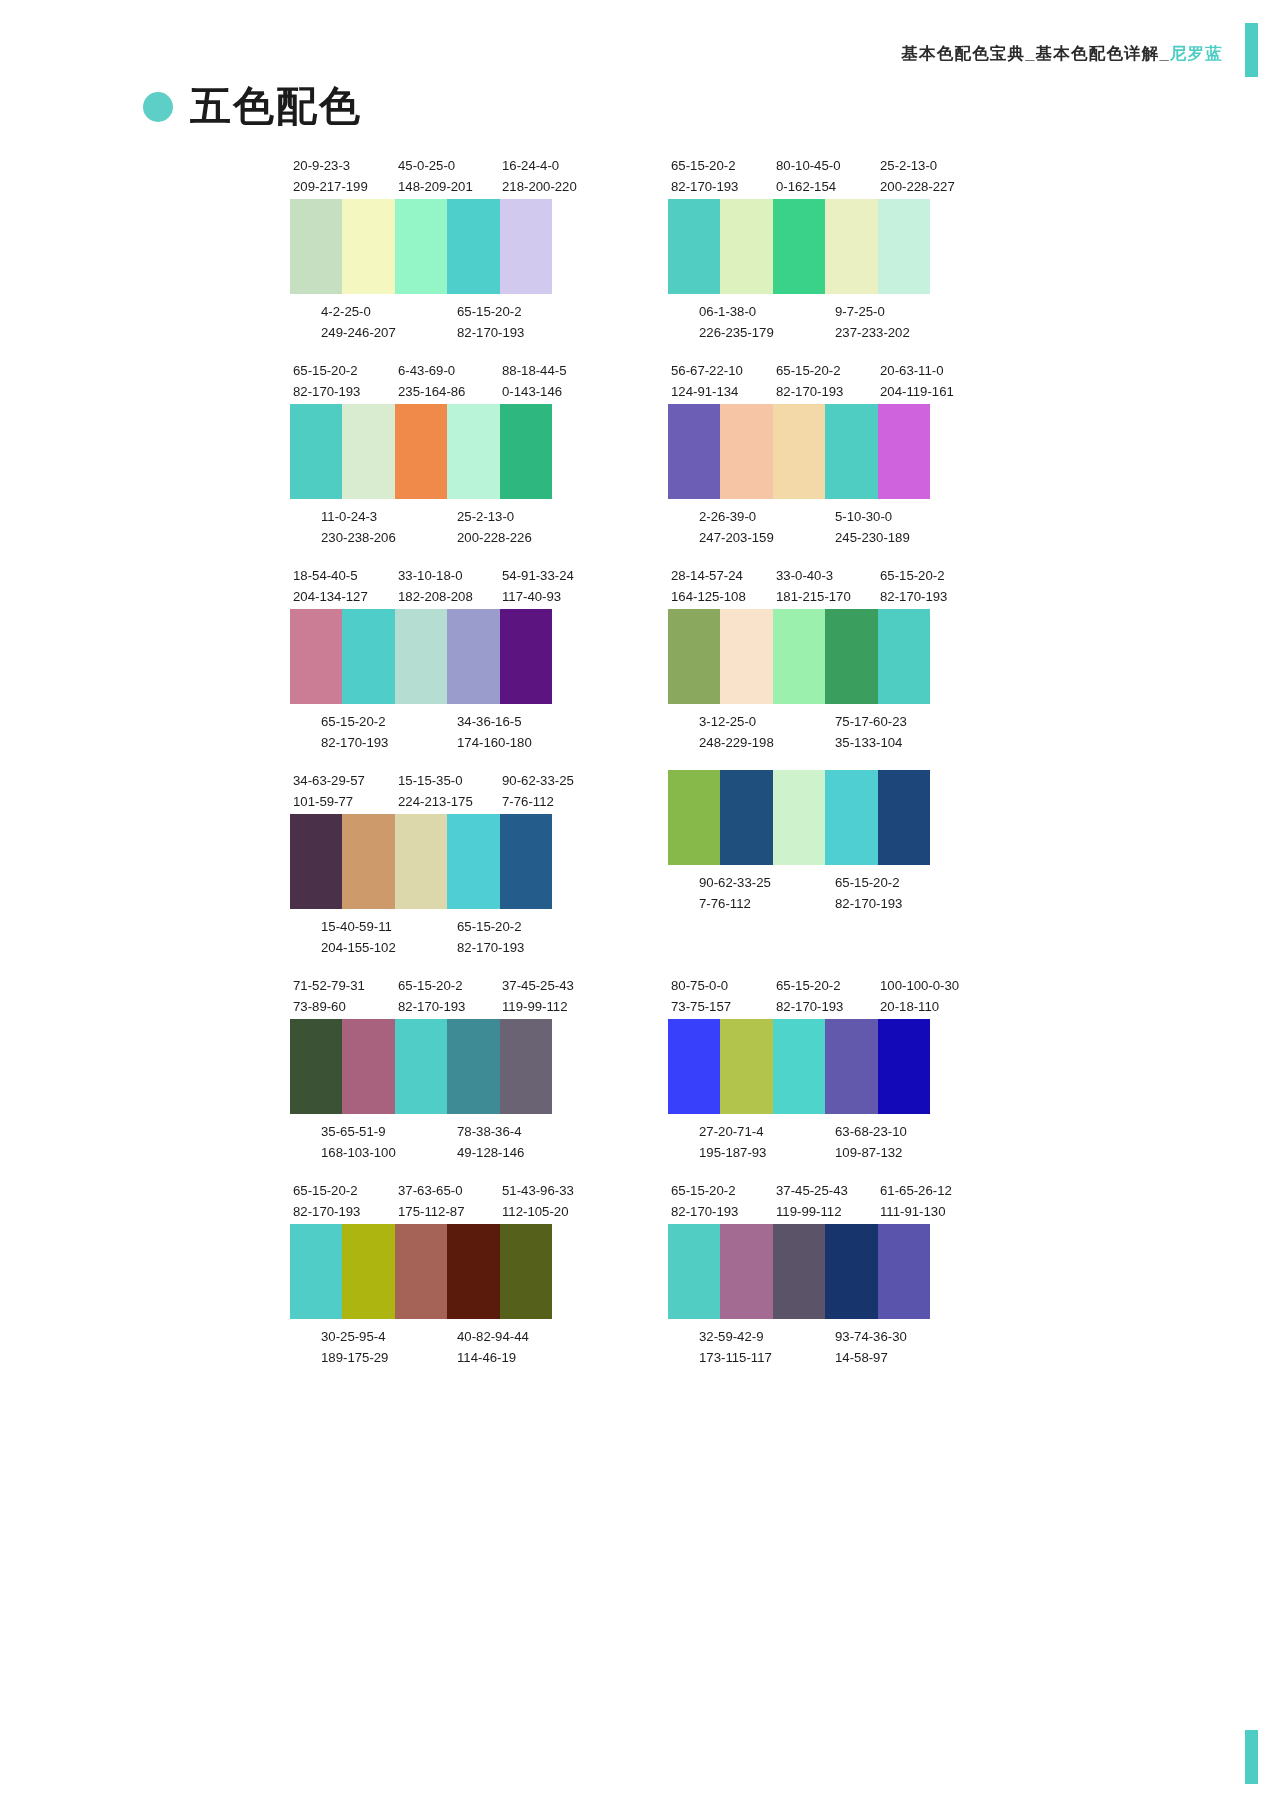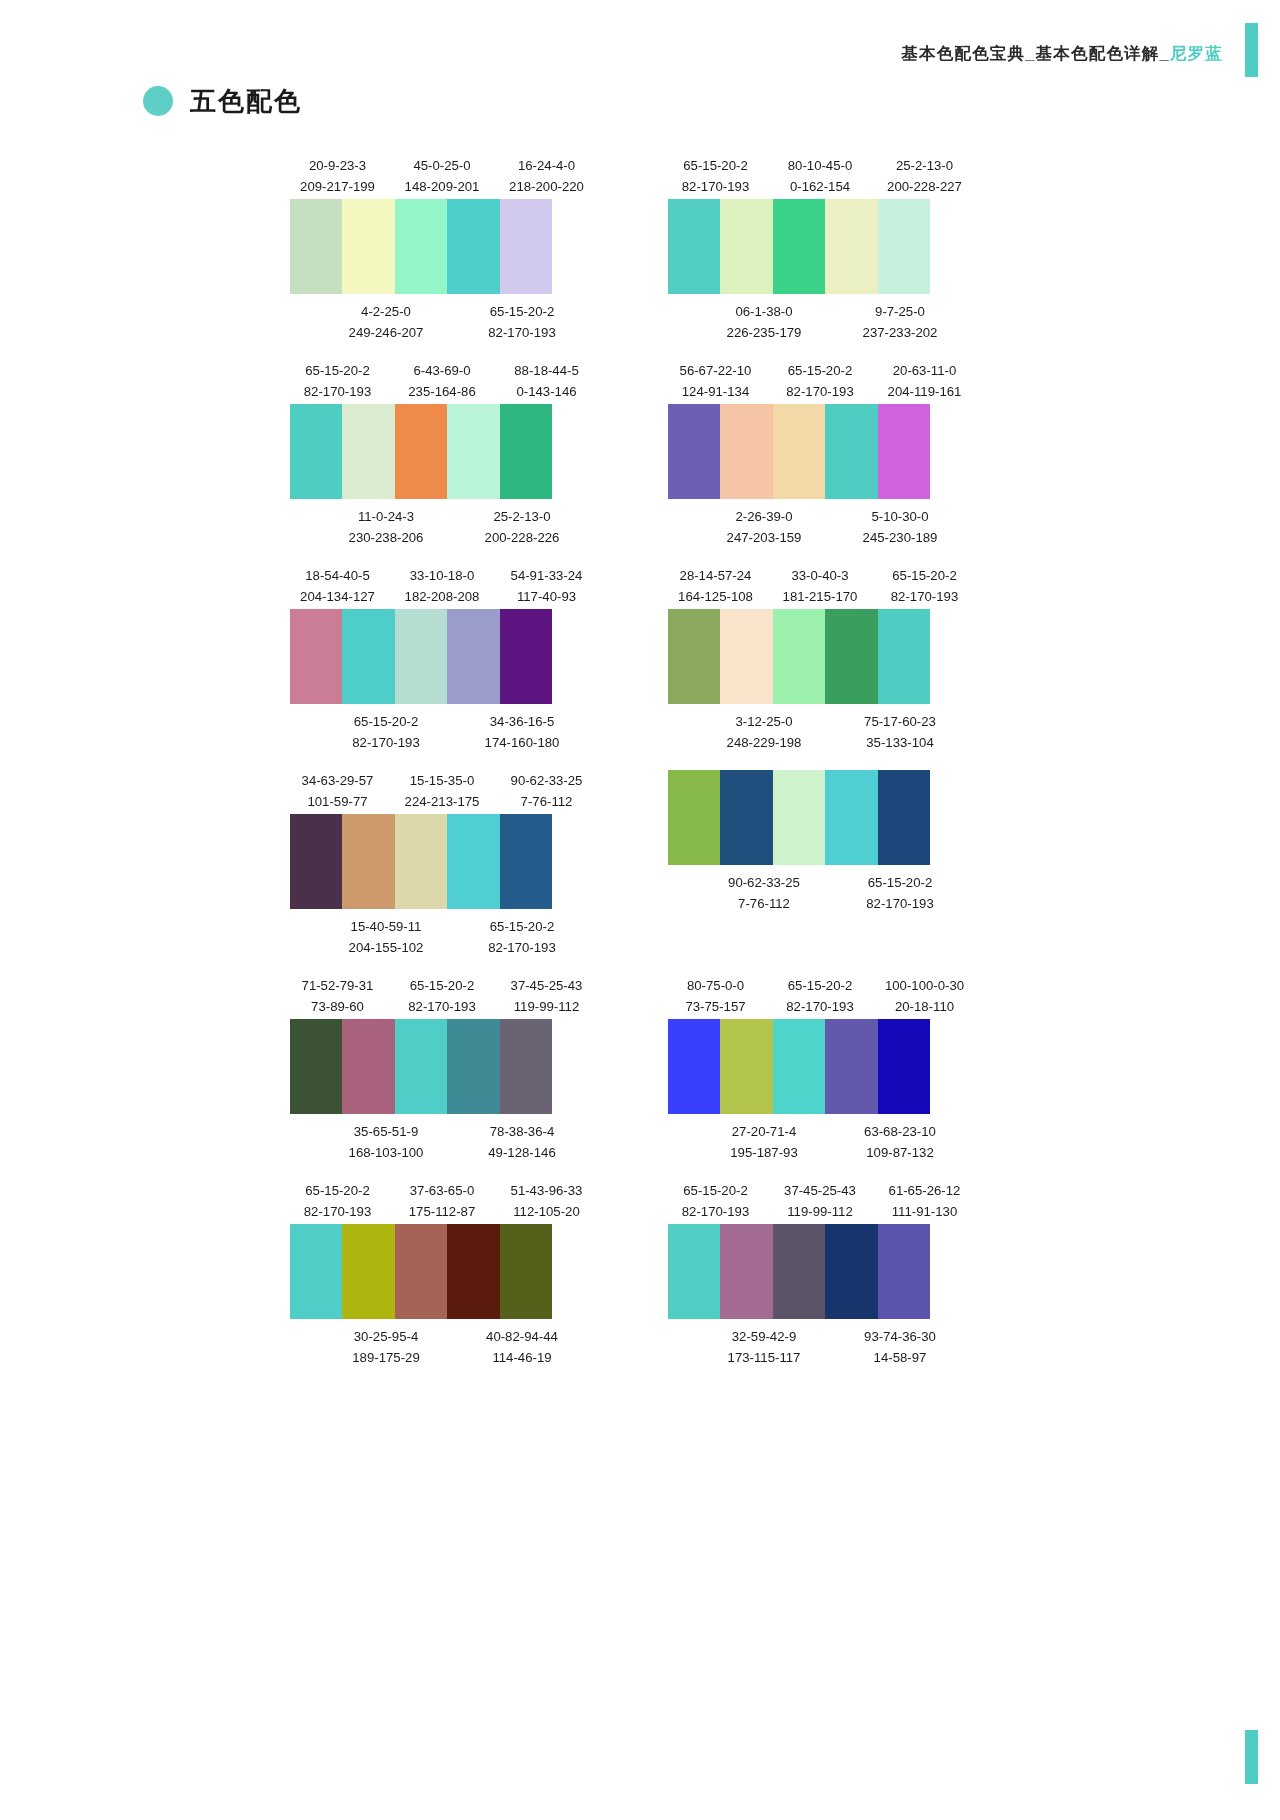--- a/index.html
+++ b/index.html
@@ -65,21 +65,21 @@
     gap: 17px;
   }
   .title-dot {
     width: 30px;
     height: 30px;
     border-radius: 50%;
     background: #5ecfc6;
     flex: 0 0 auto;
   }
   .title-text {
-    font-size: 26px;
+    font-size: 41px;
     font-weight: bold;
     letter-spacing: 2px;
     color: #1b1b1b;
     line-height: 1;
   }
 
   
   .grid {
     position: absolute;
     top: 155px;
@@ -102,25 +102,24 @@
     display: flex;
     height: 44px;
     font-size: 13.2px;
     color: #1d1d1d;
     line-height: 1.62;
   }
   .labels.top    { justify-content: flex-start; }
   .labels.bottom { justify-content: flex-start; padding-top: 7px; }
 
   .lab {
-    text-align: center;
     white-space: nowrap;
   }
   
-  .labels.top .lab:nth-child(1) { width: 105px; margin-left: 0px;  text-align: center;}
+  .labels.top .lab:nth-child(1) { width: 105px; margin-left: 8px;  text-align: left;}
   .labels.top .lab:nth-child(2) { width: 104px; margin-left: 0px; }
   .labels.top .lab:nth-child(3) { width: 105px; margin-left: 0px; }
   
   .labels.bottom .lab:nth-child(1) { width: 130px; margin-left: 36px; }
   .labels.bottom .lab:nth-child(2) { width: 130px; margin-left: 6px; }
 
   .swatches {
     display: flex;
     width: 262px;
     height: 95px;

